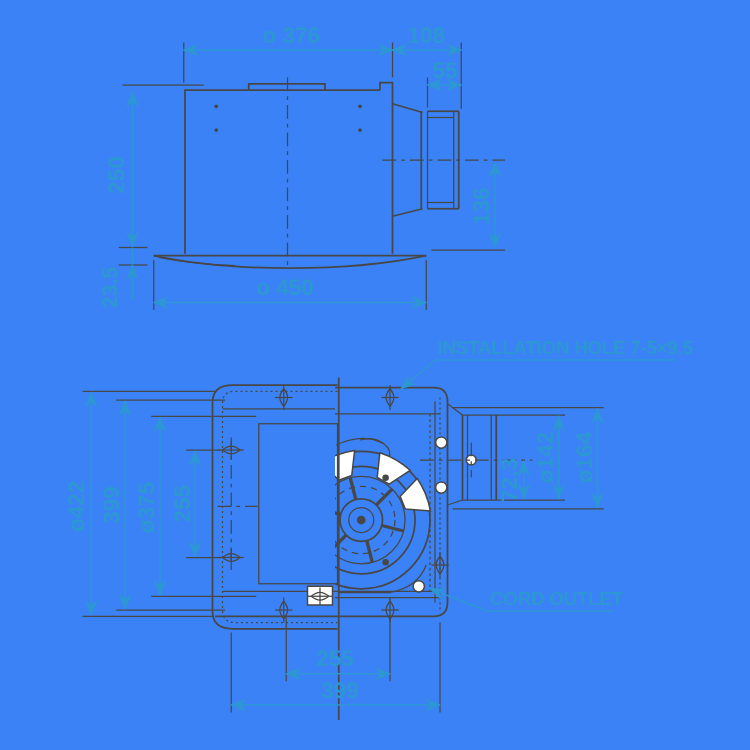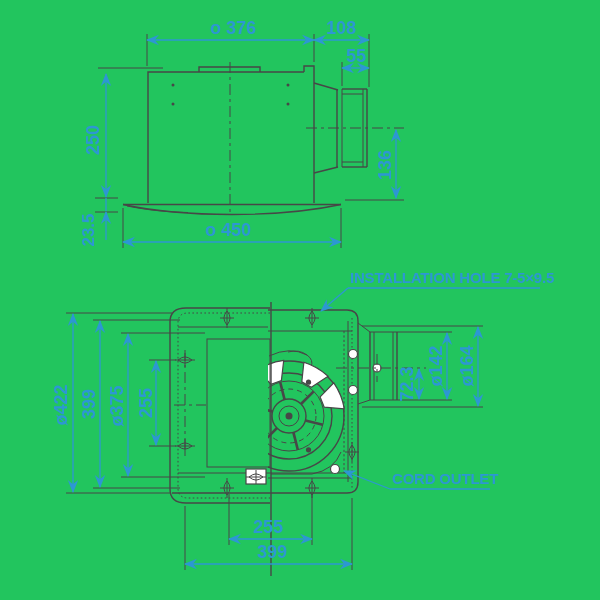--- a/index.html
+++ b/index.html
@@ -1,16 +1,16 @@
 <!DOCTYPE html>
 <html><head>
 <meta charset="utf-8">
 <style>
   html,body{margin:0;padding:0;background:#ffffff;}
-  .canvas{position:relative;width:600px;height:600px;background:#22c55e;overflow:hidden;
+  .canvas{position:relative;width:600px;height:600px;background:#3b82f6;overflow:hidden;
           font-family:"Liberation Sans",sans-serif;}
   svg{position:absolute;left:0;top:0;}
   
   .o  {stroke:#474747;stroke-width:1.4;fill:none;}
   .o1 {stroke:#474747;stroke-width:1;fill:none;}
   .ow {stroke:#474747;stroke-width:1.2;fill:#ffffff;}
   .dot1{stroke-dasharray:1.6,2.4;}
   .dot2{stroke-dasharray:2.2,2.2;}
   .cl {stroke-dasharray:11,4,3,4;}
   .df {fill:#474747;stroke:none;}

